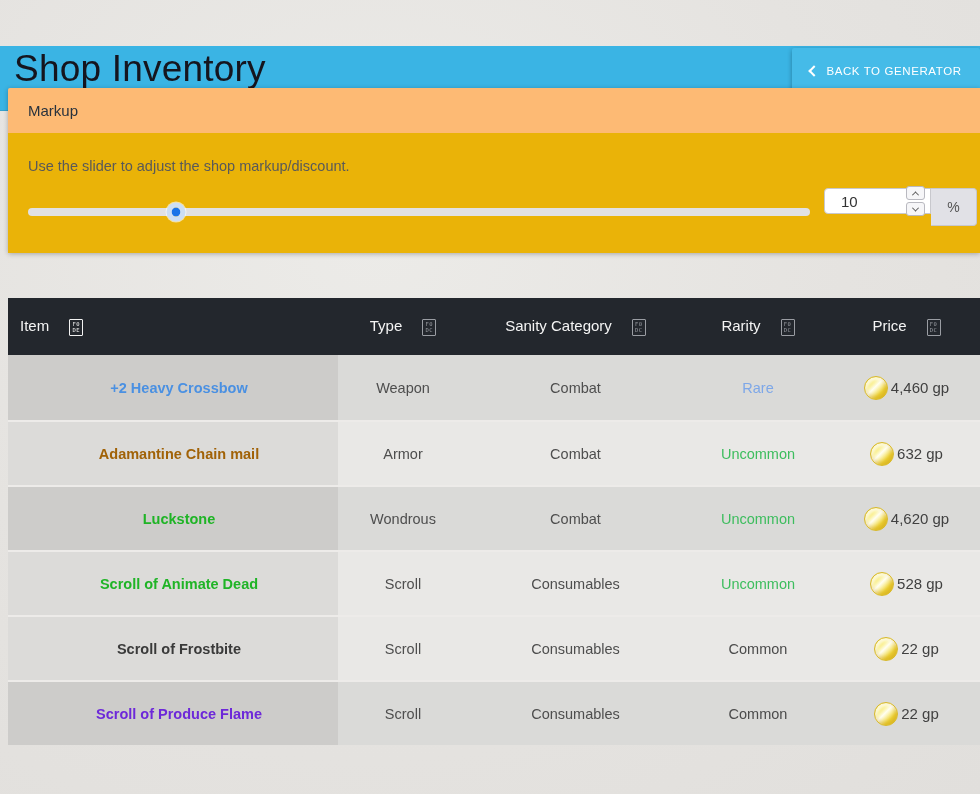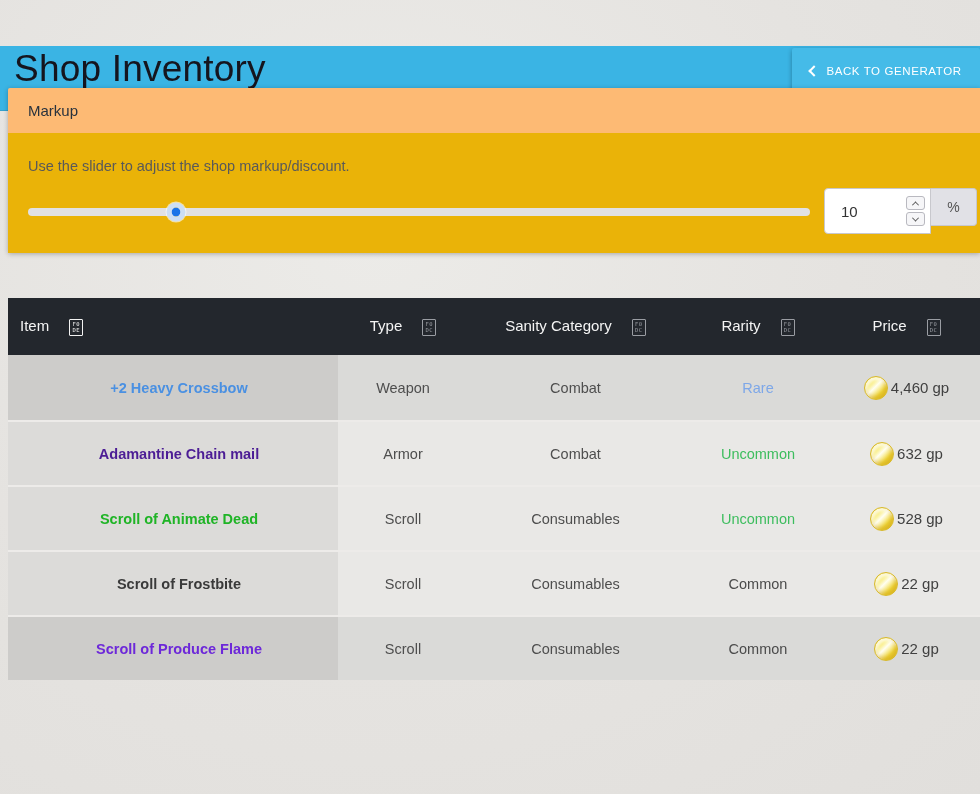--- a/index.html
+++ b/index.html
@@ -61,21 +61,21 @@
     position:absolute; top:50%; transform:translate(-50%,-50%);
     width:19px; height:19px; border-radius:50%;
     background:#1a73e8; border:5px solid #ccdef5;
     background-clip:padding-box; cursor:grab;
     box-shadow:0 0 0 1px rgba(255,255,255,0.6);
   }
   .input-group {
     position:absolute; top:55px; right:3px; height:38px; display:flex;
   }
   .num-input {
-    width:107px; height:46px; background:#fff;
+    width:107px; height:26px; background:#fff;
     border:1px solid #c8c8cd; border-radius:4px 0 0 4px;
     display:flex; align-items:center; padding-left:16px;
   }
   .num-val { font-size:15px; color:#333; flex:1; }
   .spinners { display:flex; flex-direction:column; gap:2px; margin-right:5px; }
   .spin {
     width:19px; height:14px; background:#f6f6f8;
     border:1px solid #b9b9c0; border-radius:3px; cursor:pointer;
     display:flex; align-items:center; justify-content:center; padding:0;
   }
@@ -222,32 +222,44 @@
     <td class="cell-rarity" style="color: rgb(125, 167, 232);">Rare</td>
     <td class="cell-price">
       <div class="cell-price-wrap">
         <span class="coin"></span>
         <span class="price-text">4,460 gp</span>
       </div>
     </td>
   </tr>
 
   <tr class="row-light">
-    <td class="cell-item"><a class="item-link" href="#" style="color: #4c1d95; text-decoration: none;">Adamantine Chain mail</a></td>
+    <td class="cell-item"><a class="item-link" href="#" style="color: #a16207; text-decoration: none;">Adamantine Chain mail</a></td>
     <td class="cell-type">Armor</td>
     <td class="cell-category">Combat</td>
     <td class="cell-rarity" style="color: rgb(61, 189, 94);">Uncommon</td>
     <td class="cell-price">
       <div class="cell-price-wrap">
         <span class="coin"></span>
         <span class="price-text">632 gp</span>
       </div>
     </td>
   </tr>
 
+  <tr class="row-dark">
+    <td class="cell-item"><a class="item-link" href="#" style="color: rgb(31, 180, 38); text-decoration: none;">Luckstone</a></td>
+    <td class="cell-type">Wondrous</td>
+    <td class="cell-category">Combat</td>
+    <td class="cell-rarity" style="color: rgb(61, 189, 94);">Uncommon</td>
+    <td class="cell-price">
+      <div class="cell-price-wrap">
+        <span class="coin"></span>
+        <span class="price-text">4,620 gp</span>
+      </div>
+    </td>
+  </tr>
 
   <tr class="row-light">
     <td class="cell-item"><a class="item-link" href="#" style="color: rgb(31, 180, 38); text-decoration: none;">Scroll of Animate Dead</a></td>
     <td class="cell-type">Scroll</td>
     <td class="cell-category">Consumables</td>
     <td class="cell-rarity" style="color: rgb(61, 189, 94);">Uncommon</td>
     <td class="cell-price">
       <div class="cell-price-wrap">
         <span class="coin"></span>
         <span class="price-text">528 gp</span>

